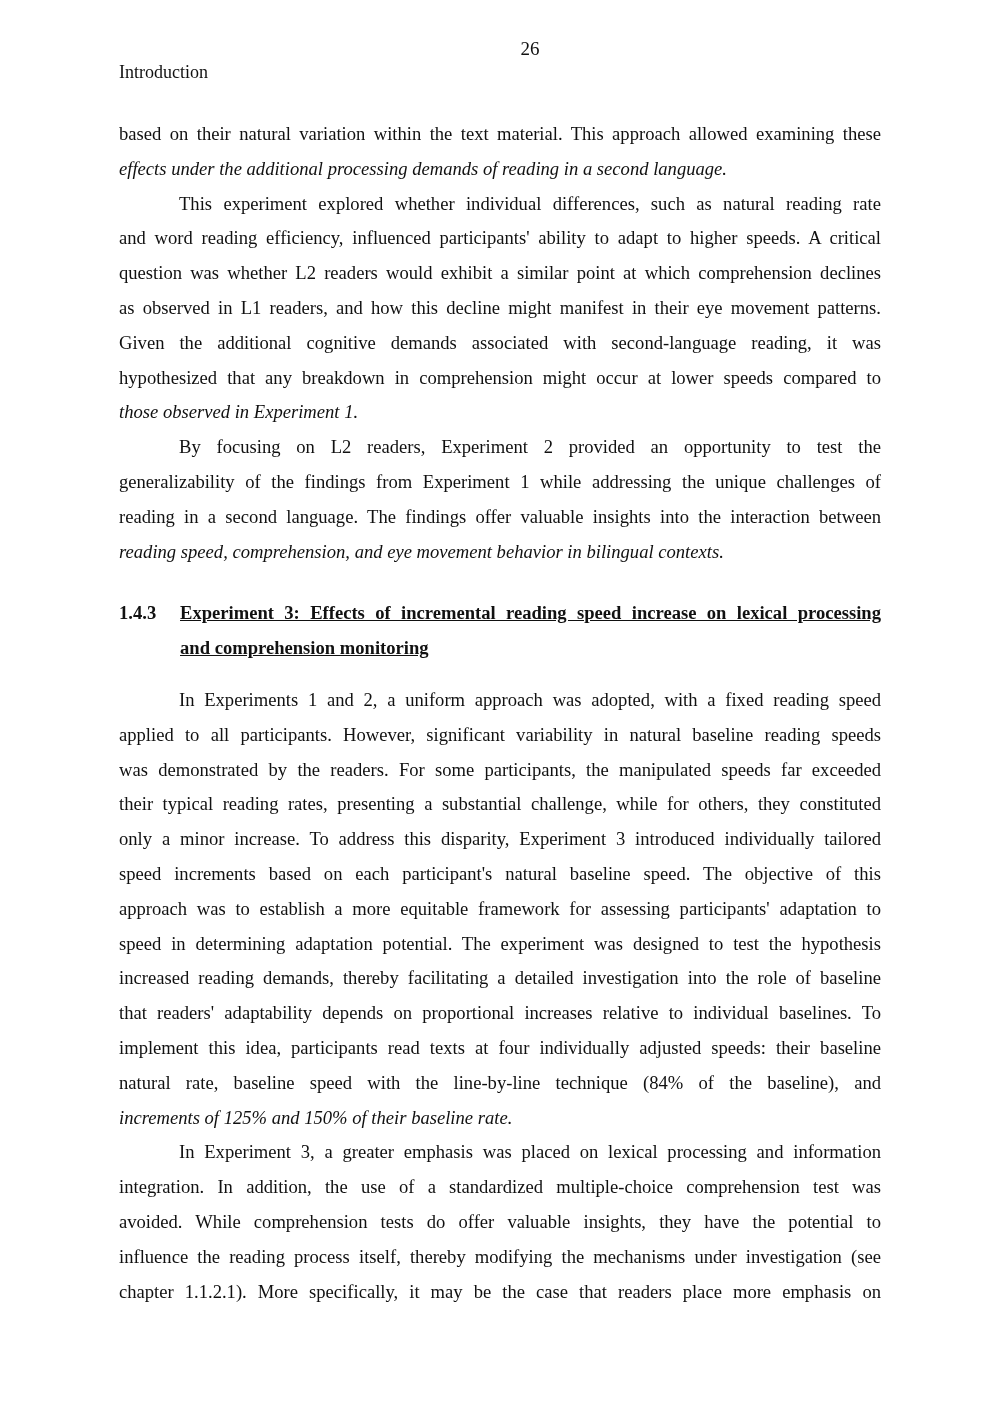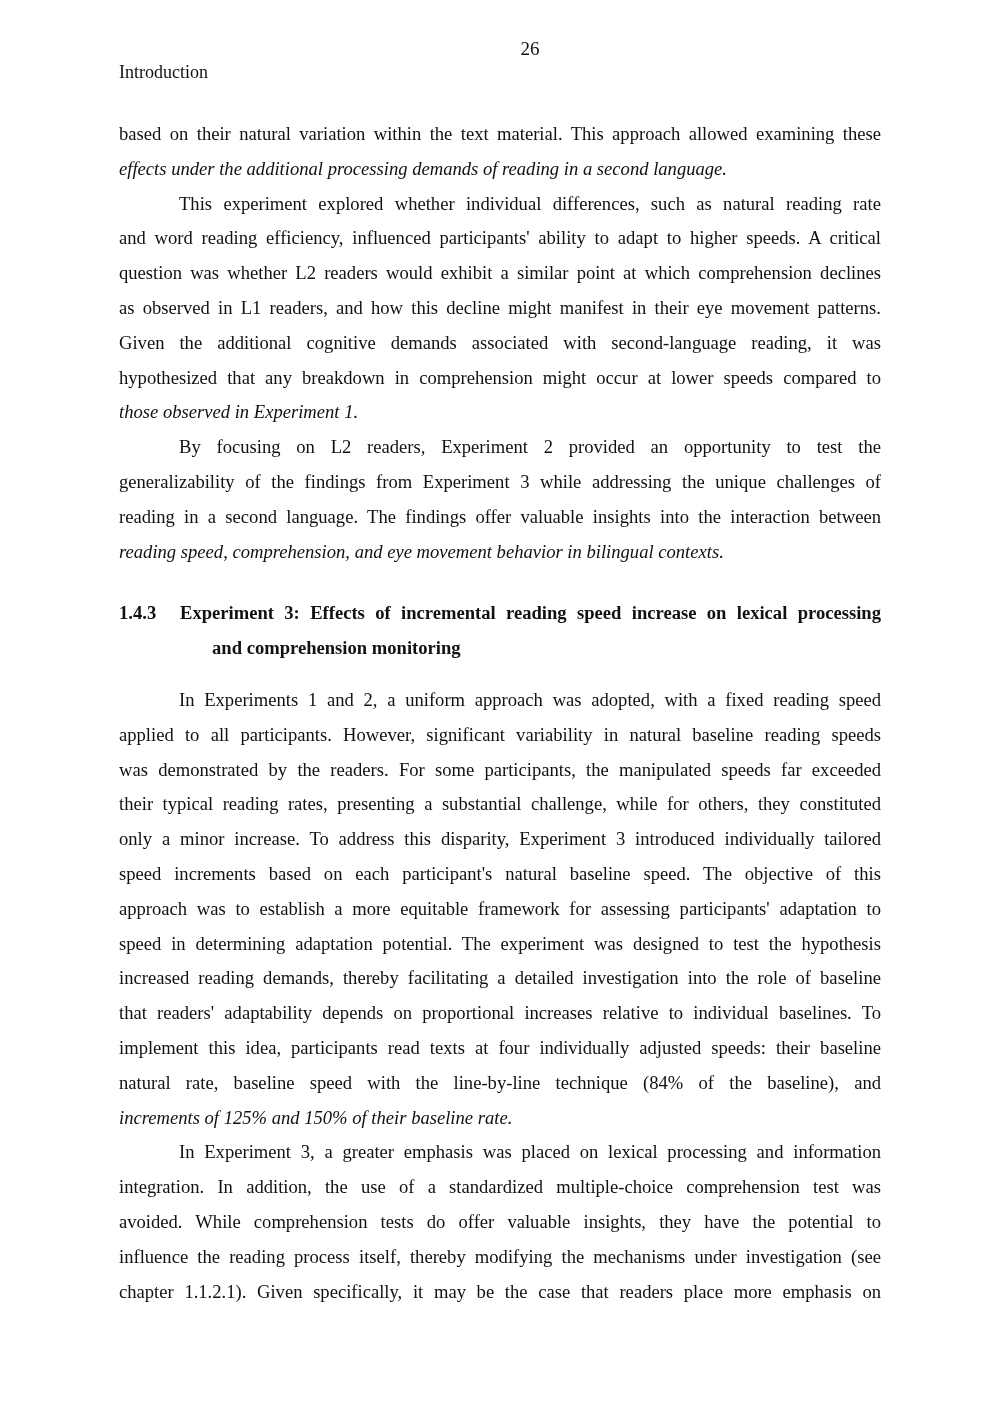--- a/index.html
+++ b/index.html
@@ -51,41 +51,41 @@
     }
     .line.indent {
       padding-left: 60px;
     }
     .heading {
       position: relative;
       margin-top: 27px;
       margin-bottom: 17px;
       font-weight: bold;
       font-size: 18.6px;
+      text-decoration: underline;
     }
     .heading .num {
       position: absolute;
       left: 0;
       top: 0;
       line-height: 34.8px;
     }
     .heading .title-lines {
       margin-left: 61px;
     }
     .heading .title-line {
       display: block;
       height: 34.8px;
       line-height: 34.8px;
       text-align: justify;
       text-align-last: justify;
       white-space: nowrap;
     }
     .heading .title-line.last {
       text-align-last: left;
-      margin-left: 32px;
     }
   </style>
 </head>
 <body>
 
 <div class="page-number">26</div>
 <div class="running-header">Introduction</div>
 
 <div class="content">
   <div id="paras-before">
@@ -97,21 +97,21 @@
         <span class="line indent">This experiment explored whether individual differences, such as natural reading rate</span>
         <span class="line">and word reading efficiency, influenced participants' ability to adapt to higher speeds. A critical</span>
         <span class="line">question was whether L2 readers would exhibit a similar point at which comprehension declines</span>
         <span class="line">as observed in L1 readers, and how this decline might manifest in their eye movement patterns.</span>
         <span class="line">Given the additional cognitive demands associated with second-language reading, it was</span>
         <span class="line">hypothesized that any breakdown in comprehension might occur at lower speeds compared to</span>
         <span class="line last">those observed in Experiment 1.</span>
       </div>
       <div>
         <span class="line indent">By focusing on L2 readers, Experiment 2 provided an opportunity to test the</span>
-        <span class="line">generalizability of the findings from Experiment 3 while addressing the unique challenges of</span>
+        <span class="line">generalizability of the findings from Experiment 1 while addressing the unique challenges of</span>
         <span class="line">reading in a second language. The findings offer valuable insights into the interaction between</span>
         <span class="line last">reading speed, comprehension, and eye movement behavior in bilingual contexts.</span>
       </div>
     </div>
 
   <div class="heading">
     <span class="num">1.4.3</span>
     <div class="title-lines" id="heading-lines">
         <span class="title-line">Experiment 3: Effects of incremental reading speed increase on lexical processing</span>
         <span class="title-line last">and comprehension monitoring</span>
@@ -132,16 +132,16 @@
         <span class="line">that readers' adaptability depends on proportional increases relative to individual baselines. To</span>
         <span class="line">implement this idea, participants read texts at four individually adjusted speeds: their baseline</span>
         <span class="line">natural rate, baseline speed with the line-by-line technique (84% of the baseline), and</span>
         <span class="line last">increments of 125% and 150% of their baseline rate.</span>
       </div>
       <div>
         <span class="line indent">In Experiment 3, a greater emphasis was placed on lexical processing and information</span>
         <span class="line">integration. In addition, the use of a standardized multiple-choice comprehension test was</span>
         <span class="line">avoided. While comprehension tests do offer valuable insights, they have the potential to</span>
         <span class="line">influence the reading process itself, thereby modifying the mechanisms under investigation (see</span>
-        <span class="line">chapter 1.1.2.1). Given specifically, it may be the case that readers place more emphasis on</span>
+        <span class="line">chapter 1.1.2.1). More specifically, it may be the case that readers place more emphasis on</span>
       </div>
     </div>
 </div>
 
 </body></html>

